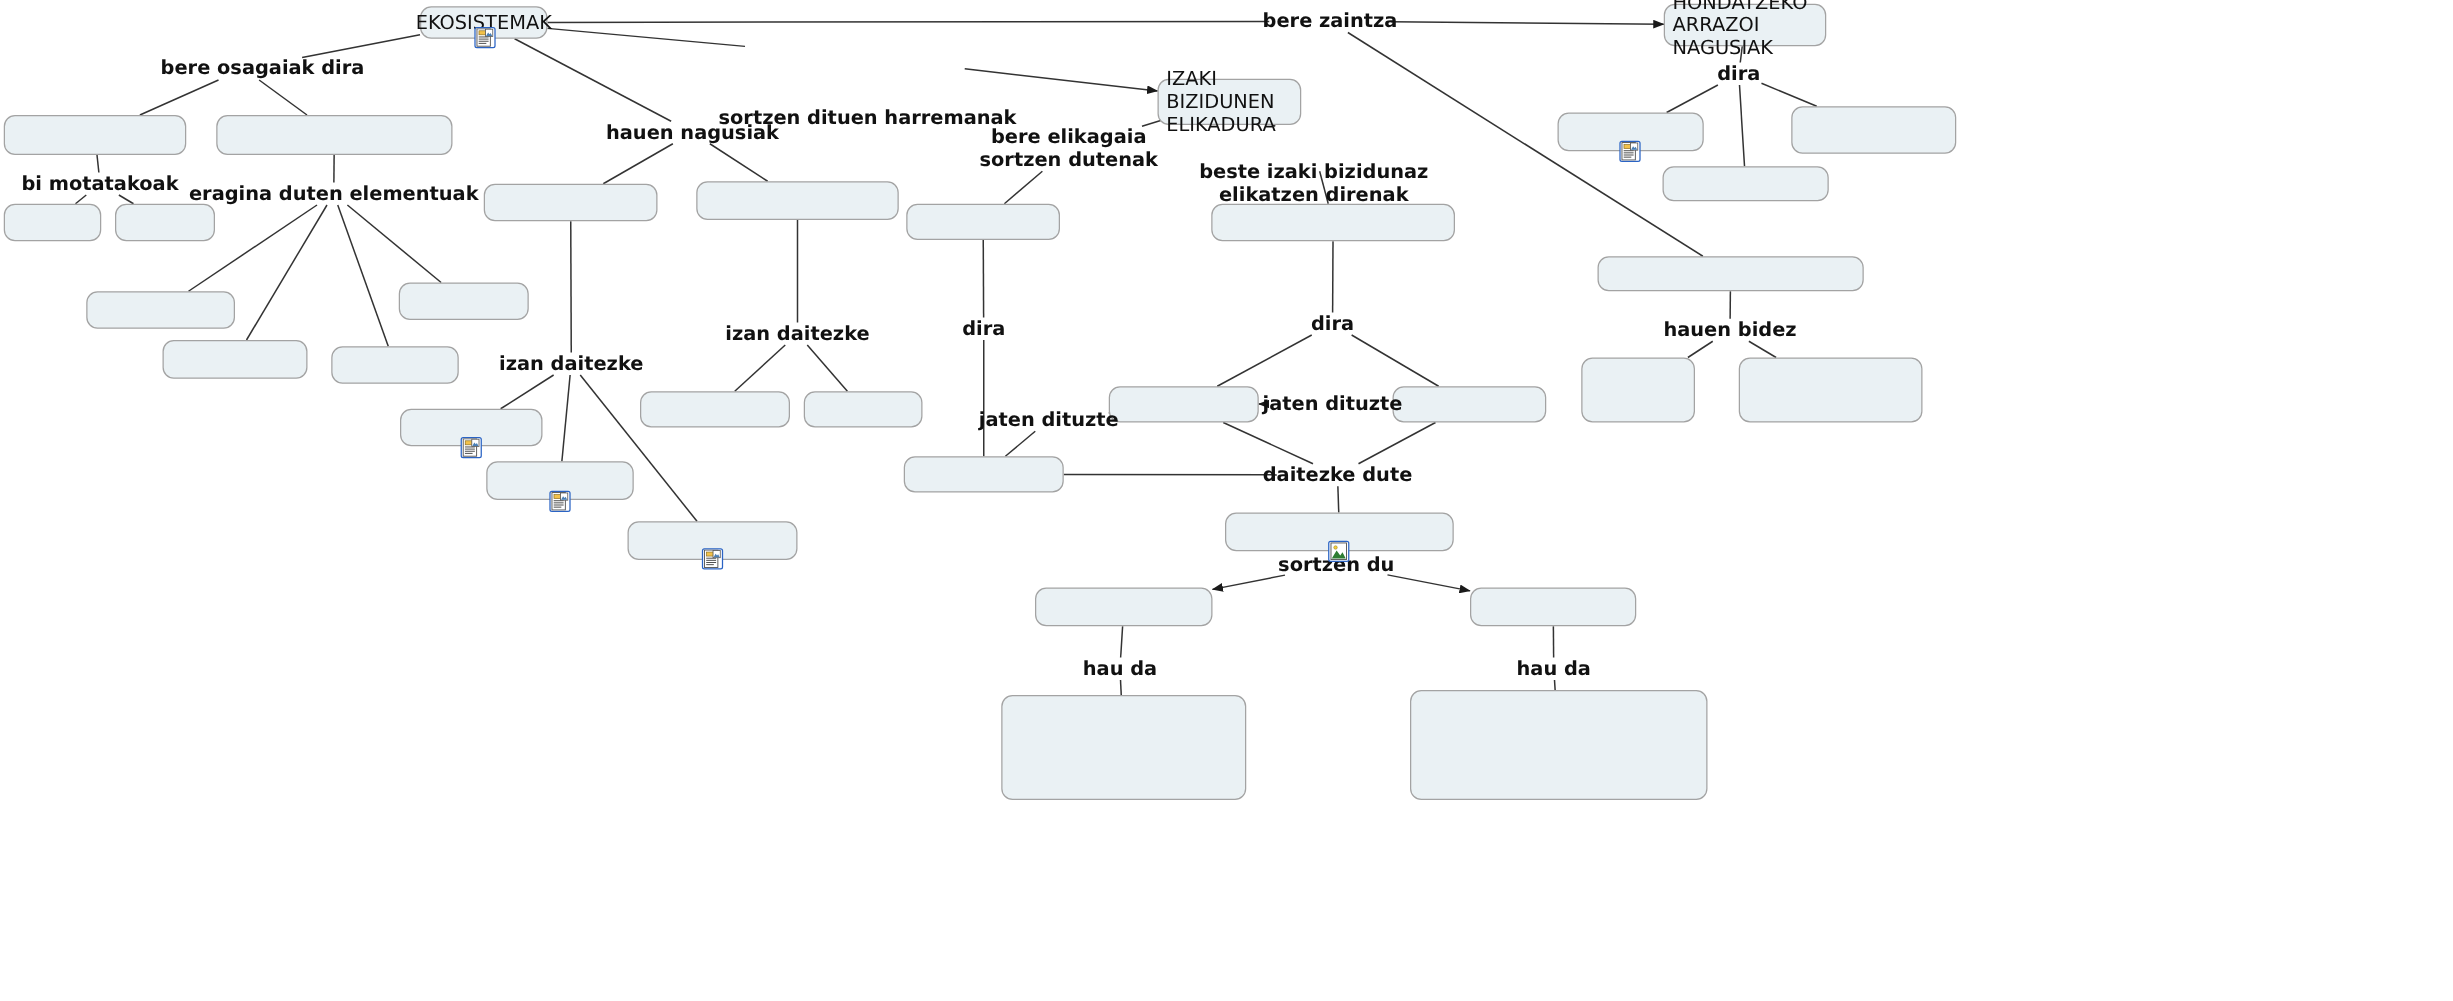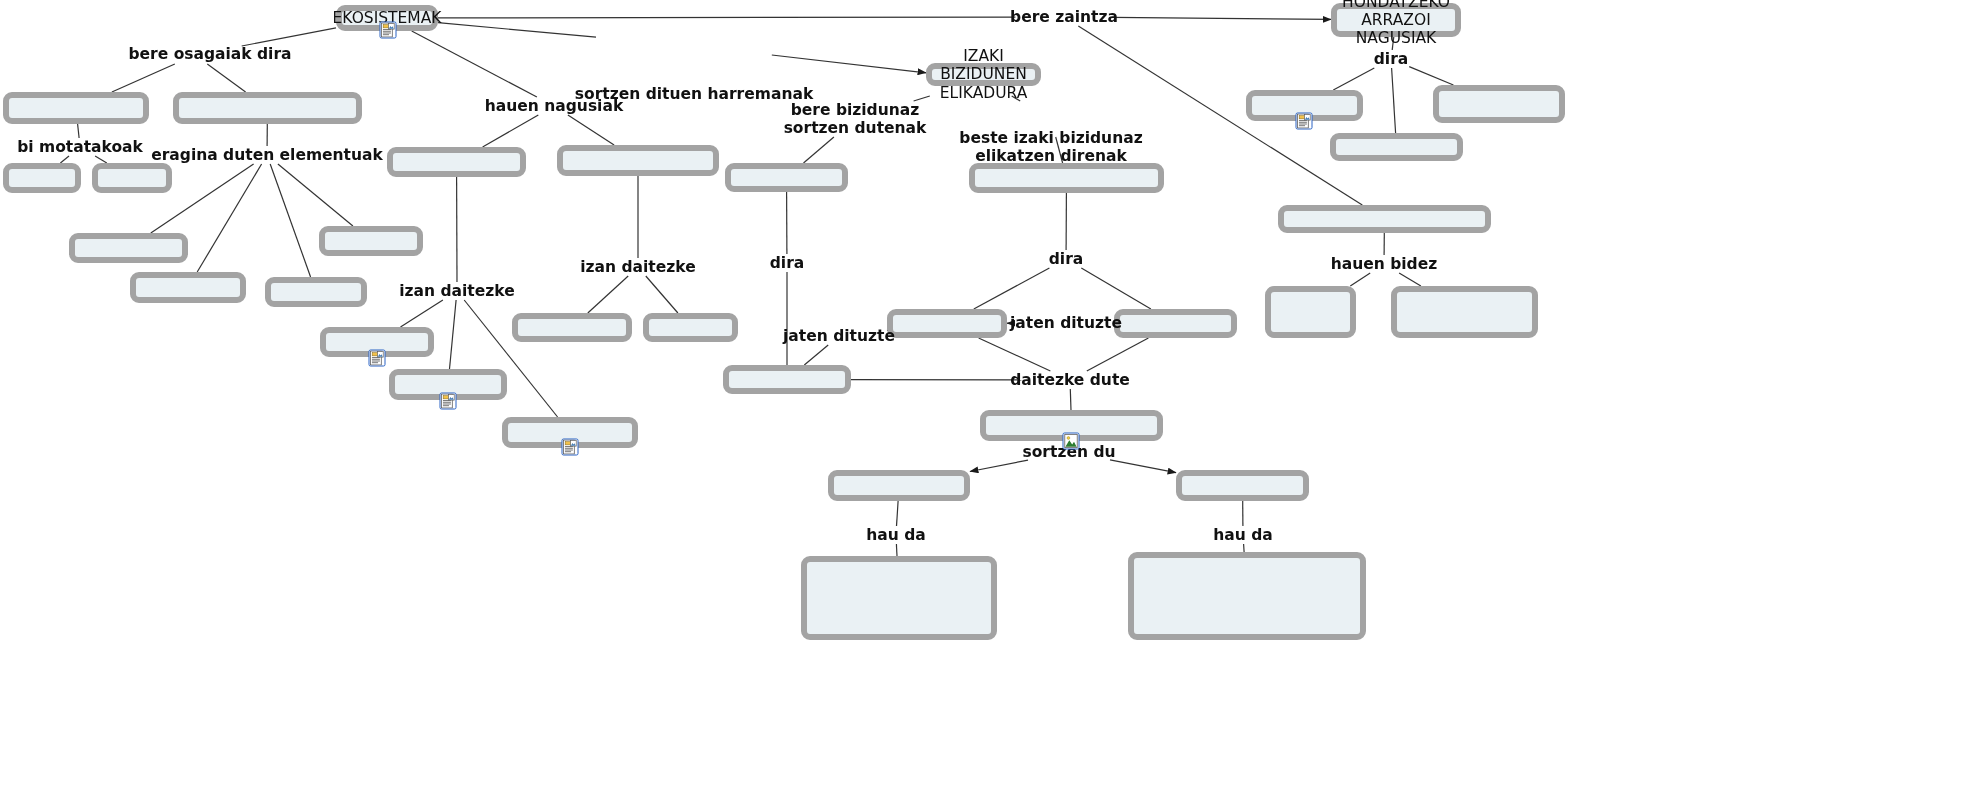--- a/index.html
+++ b/index.html
@@ -23,26 +23,25 @@
     left: 0;
     top: 0;
     width: 1962px;
     height: 801px;
     pointer-events: none;
   }
   .node {
     position: absolute;
     box-sizing: border-box;
     background: #eaf1f4;
-    border: 6px solid #a3a3a3;
+    border: 1px solid #a3a3a3;
     border-radius: 9px;
     display: flex;
     align-items: center;
     justify-content: center;
-    text-align: center;
     font-size: 15.5px;
     color: #111111;
     line-height: 1.18;
     padding: 2px 6px;
     white-space: pre-line;
   }
   .node.empty {
     color: transparent;
   }
   .link-label {
@@ -155,21 +154,21 @@
       <div class="node empty" style="left: 130px; top: 272px; width: 116px; height: 31px;"></div>
       <div class="node empty" style="left: 265px; top: 277px; width: 102px; height: 30px;"></div>
       <div class="node empty" style="left: 319px; top: 226px; width: 104px; height: 30px;"></div>
       <div class="node empty" style="left: 387px; top: 147px; width: 139px; height: 30px;"></div>
       <div class="node empty" style="left: 320px; top: 327px; width: 114px; height: 30px;"></div>
       <div class="node empty" style="left: 389px; top: 369px; width: 118px; height: 31px;"></div>
       <div class="node empty" style="left: 502px; top: 417px; width: 136px; height: 31px;"></div>
       <div class="node empty" style="left: 557px; top: 145px; width: 162px; height: 31px;"></div>
       <div class="node empty" style="left: 512px; top: 313px; width: 120px; height: 29px;"></div>
       <div class="node empty" style="left: 643px; top: 313px; width: 95px; height: 29px;"></div>
-      <div class="node" style="left: 926px; top: 63px; width: 115px; height: 23px;">IZAKI BIZIDUNEN
+      <div class="node" style="left: 926px; top: 63px; width: 115px; height: 37px;">IZAKI BIZIDUNEN
 ELIKADURA</div>
       <div class="node empty" style="left: 725px; top: 163px; width: 123px; height: 29px;"></div>
       <div class="node empty" style="left: 969px; top: 163px; width: 195px; height: 30px;"></div>
       <div class="node empty" style="left: 887px; top: 309px; width: 120px; height: 29px;"></div>
       <div class="node empty" style="left: 1114px; top: 309px; width: 123px; height: 29px;"></div>
       <div class="node empty" style="left: 723px; top: 365px; width: 128px; height: 29px;"></div>
       <div class="node empty" style="left: 980px; top: 410px; width: 183px; height: 31px;"></div>
       <div class="node empty" style="left: 828px; top: 470px; width: 142px; height: 31px;"></div>
       <div class="node empty" style="left: 1176px; top: 470px; width: 133px; height: 31px;"></div>
       <div class="node empty" style="left: 801px; top: 556px; width: 196px; height: 84px;"></div>
@@ -184,21 +183,21 @@
       <div class="node empty" style="left: 1391px; top: 286px; width: 147px; height: 52px;"></div>
     </div>
   <div id="labels">
       <div class="link-label" style="left: 195px; top: 54px; margin-left: 15px;">bere osagaiak dira</div>
       <div class="link-label" style="left: 80px; top: 147px;">bi motatakoak</div>
       <div class="link-label" style="left: 267px; top: 155px;">eragina duten elementuak</div>
       <div class="link-label" style="left: 554px; top: 106px;">hauen nagusiak</div>
       <div class="link-label" style="left: 457px; top: 291px;">izan daitezke</div>
       <div class="link-label" style="left: 638px; top: 267px;">izan daitezke</div>
       <div class="link-label" style="left: 694px; top: 46px; margin-top: 48px;">sortzen dituen harremanak</div>
-      <div class="link-label" style="left: 855px; top: 119px;">bere bizidunaz
+      <div class="link-label" style="left: 855px; top: 119px;">bere elikagaia
 sortzen dutenak</div>
       <div class="link-label" style="left: 1051px; top: 119px; margin-top: 28px;">beste izaki bizidunaz
 elikatzen direnak</div>
       <div class="link-label" style="left: 787px; top: 263px;">dira</div>
       <div class="link-label" style="left: 1066px; top: 259px;">dira</div>
       <div class="link-label" style="left: 839px; top: 336px;">jaten dituzte</div>
       <div class="link-label" style="left: 1066px; top: 323px;">jaten dituzte</div>
       <div class="link-label" style="left: 1070px; top: 380px;">daitezke dute</div>
       <div class="link-label" style="left: 1069px; top: 452px;">sortzen du</div>
       <div class="link-label" style="left: 896px; top: 535px;">hau da</div>

